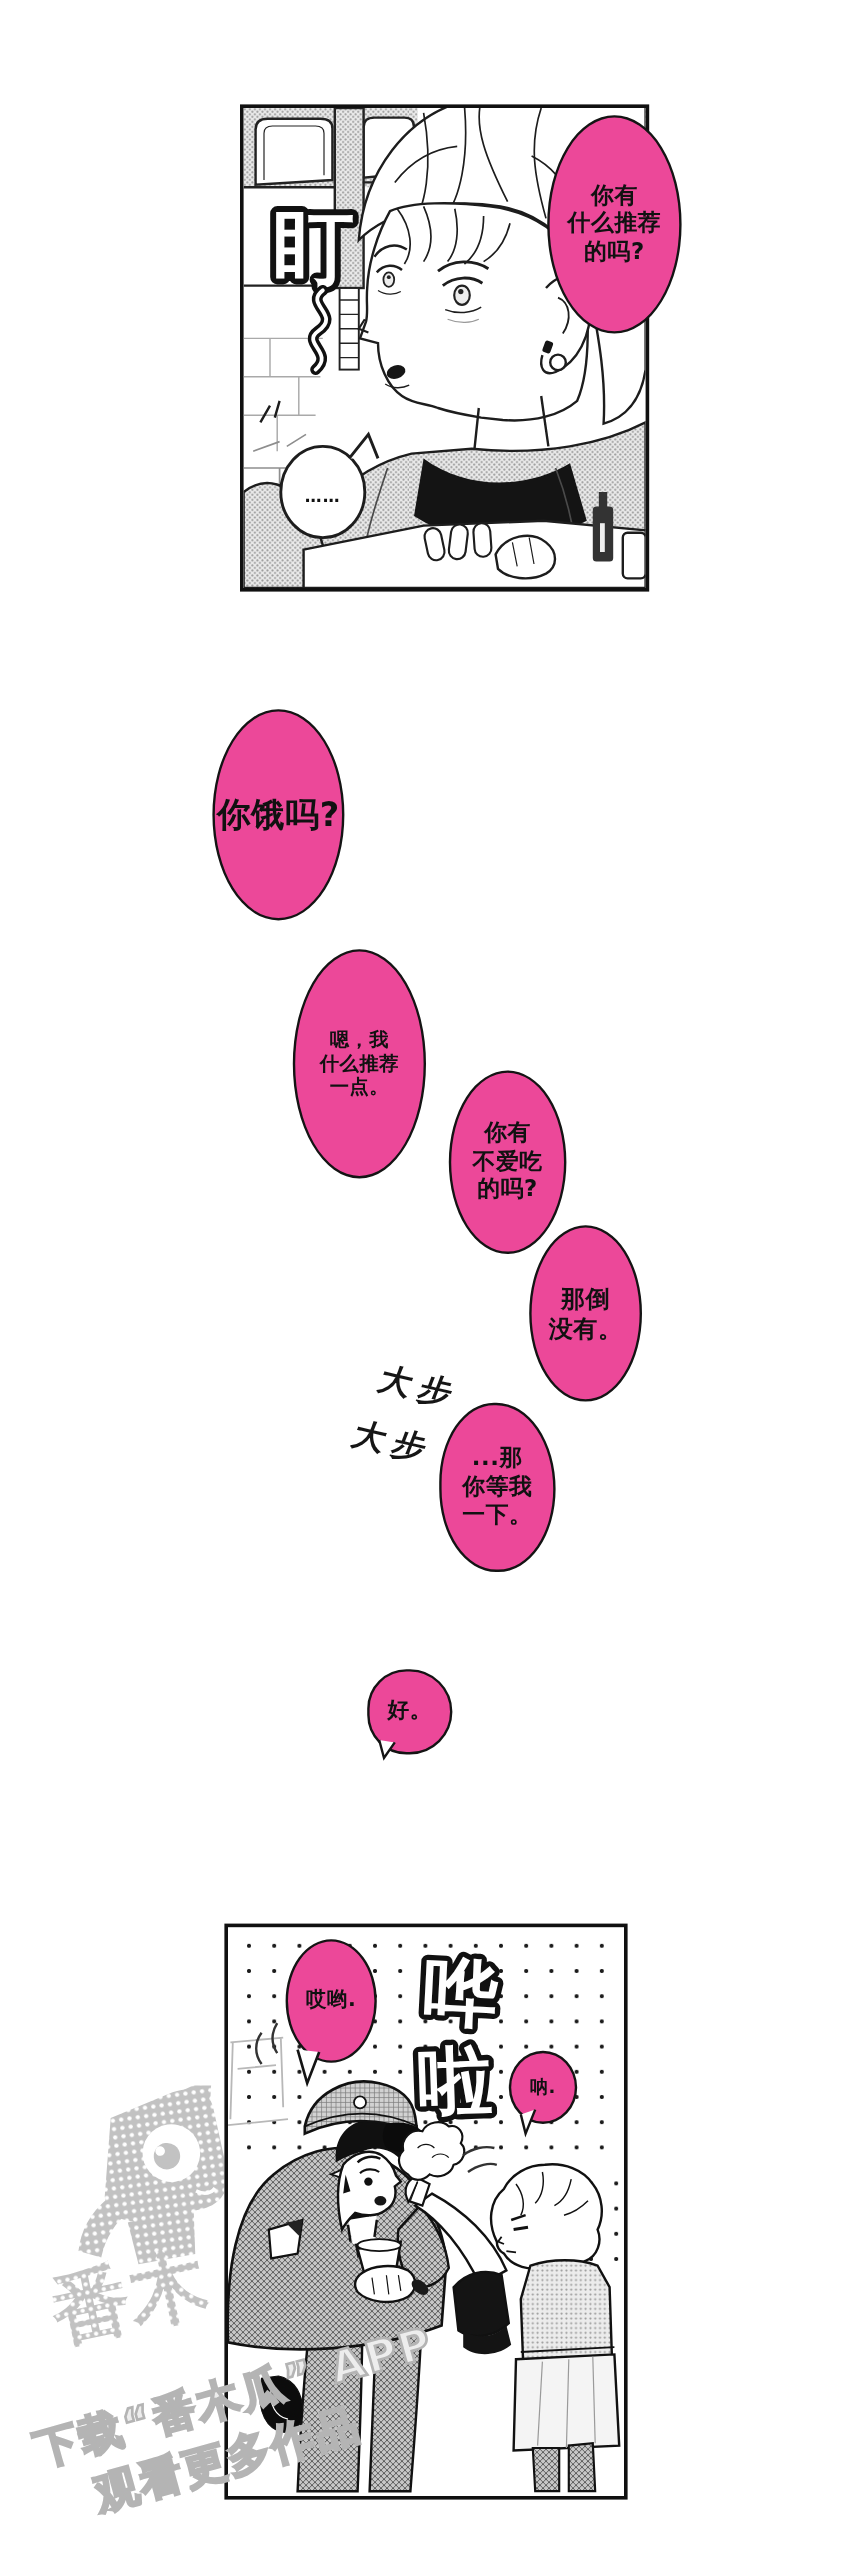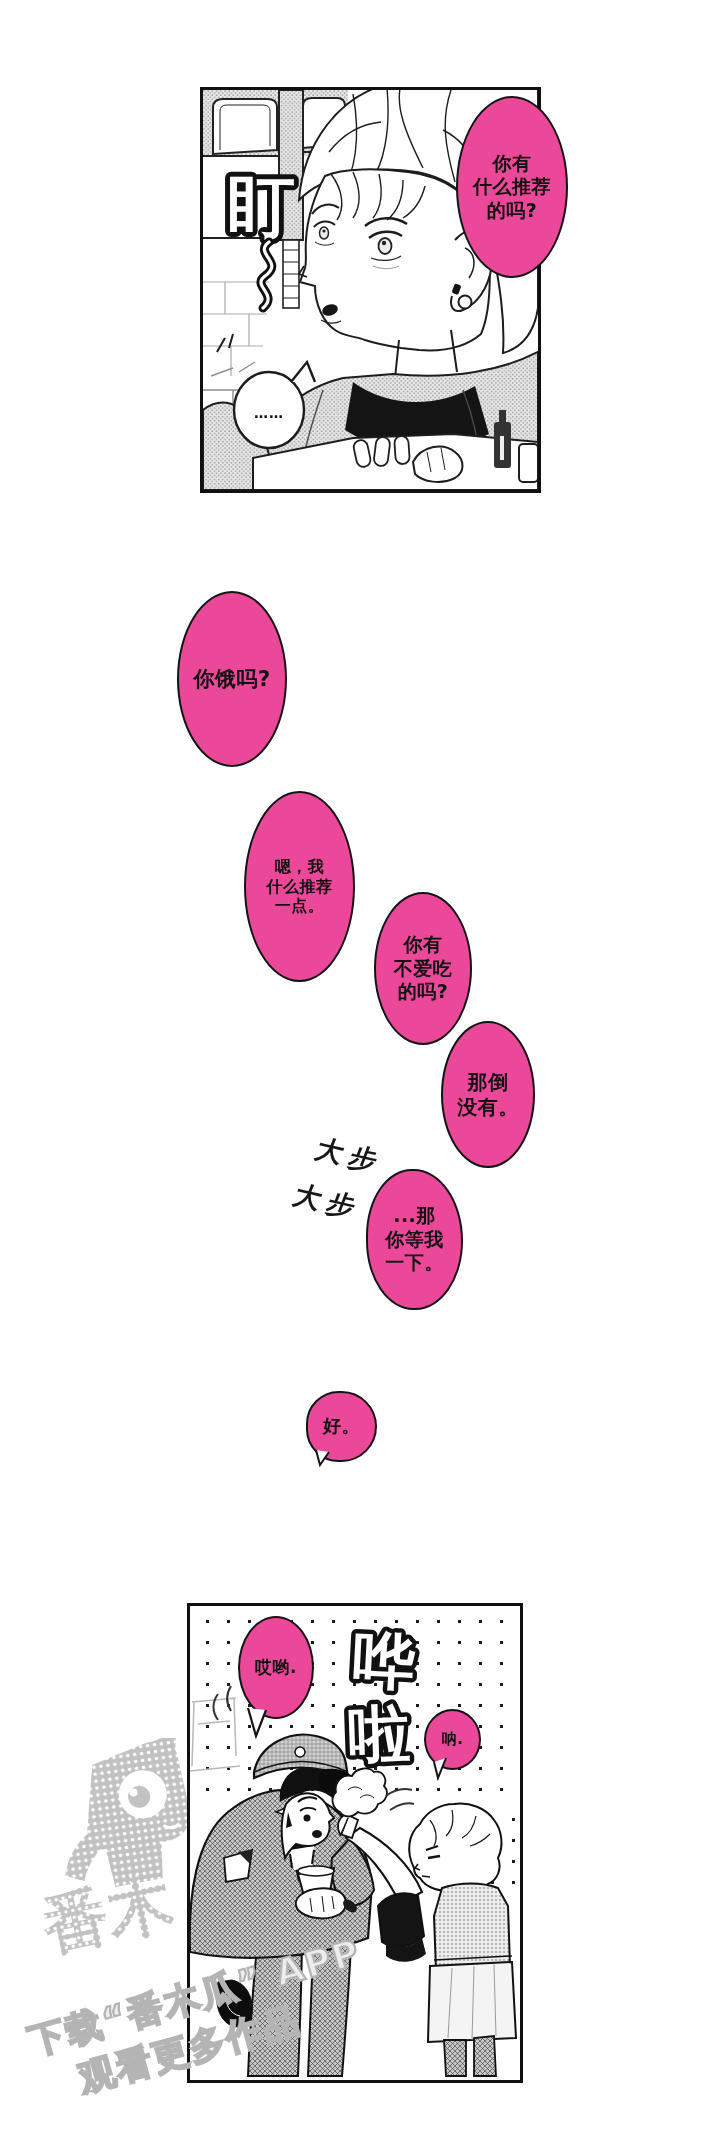--- a/index.html
+++ b/index.html
@@ -12,21 +12,21 @@
   .dots-top{position:absolute;left:0;top:0;right:0;height:198px;
         background-image:radial-gradient(circle,#1c1c1c 1.5px,transparent 1.9px);
         background-size:21px 21px;background-position:7px 5px;}
   .dots-right{position:absolute;right:0;top:198px;width:66px;height:96px;
         background-image:radial-gradient(circle,#1c1c1c 1.5px,transparent 1.9px);
         background-size:21px 21px;background-position:7px 5px;}
   .bubble{position:absolute;background:#ec4899;border:2.3px solid #141414;border-radius:50%;
         display:flex;flex-direction:column;align-items:center;justify-content:center;
         text-align:center;z-index:3;font-weight:700;line-height:1.24;letter-spacing:.5px;color:#111;}
   #b-recommend{left:456px;top:96px;width:108px;height:178px;font-size:19px;z-index:5;}
-  #b-hungry{left:177px;top:591px;width:106px;height:172px;font-size:21px;}
+  #b-hungry{left:177px;top:591px;width:106px;height:172px;font-size:28px;}
   #b-full{left:244px;top:791px;width:107px;height:187px;font-size:16px;}
   #b-dislike{left:374px;top:892px;width:94px;height:149px;font-size:19px;}
   #b-notreally{left:441px;top:1021px;width:90px;height:143px;font-size:20px;}
   #b-wait{left:366px;top:1169px;width:93px;height:137px;font-size:19px;border-radius:48% 52% 50% 50%;}
   #b-ok{left:306px;top:1391px;width:67px;height:67px;font-size:18px;border-radius:48% 52% 52% 48%;}
   #b-aiyo{left:48px;top:10px;width:72px;height:99px;font-size:17px;}
   #b-na{left:234px;top:103px;width:53px;height:57px;font-size:15px;}
   .sfx-step{position:absolute;font-weight:800;font-size:27px;color:#161616;z-index:3;
         transform:rotate(13deg) skewX(-8deg);letter-spacing:7px;white-space:nowrap;}
   #step1{left:316px;top:1138px;}

